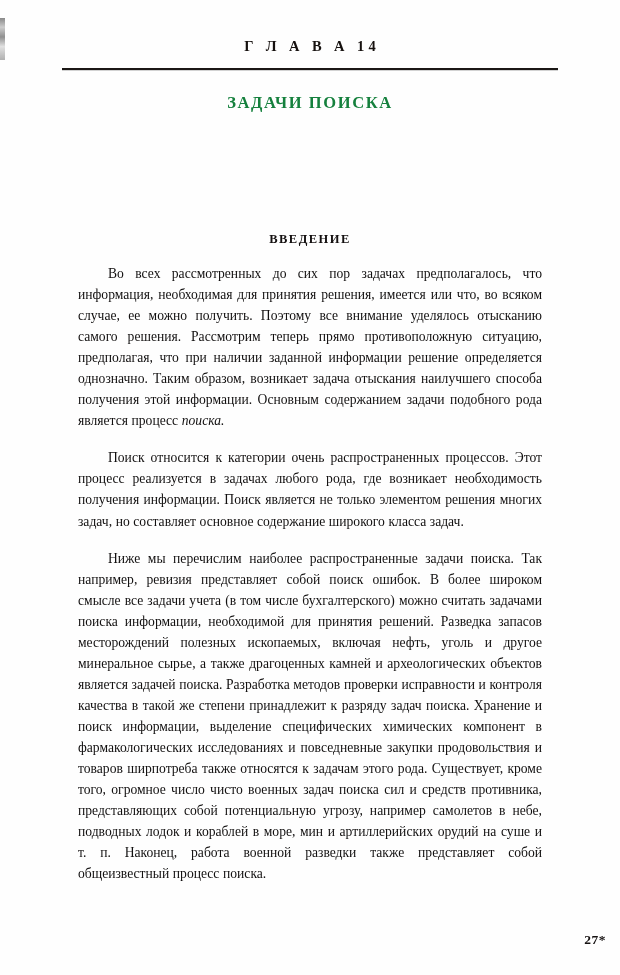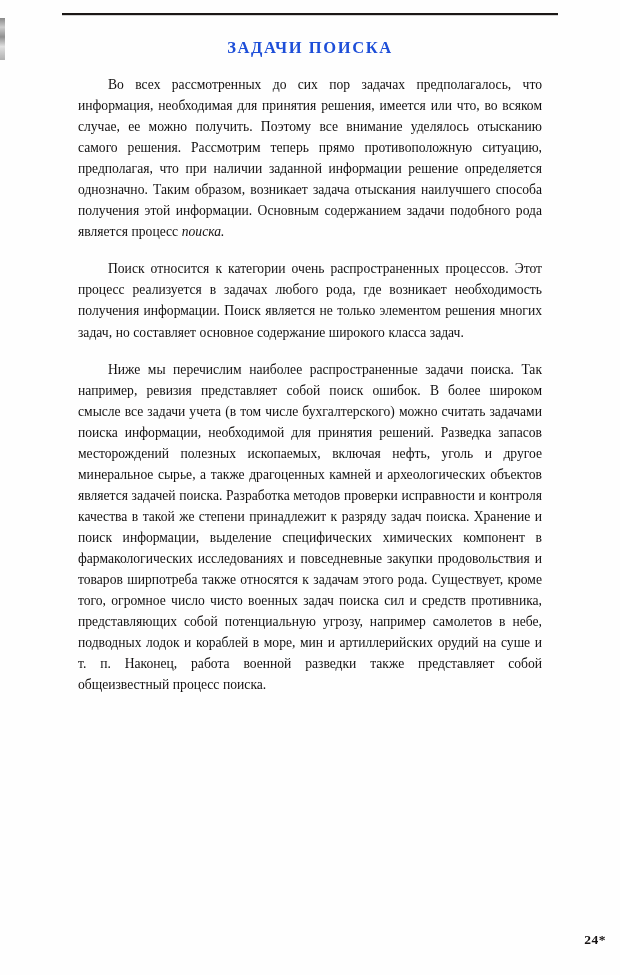--- a/index.html
+++ b/index.html
@@ -64,21 +64,21 @@
     width: 100%;
     box-shadow: 0 0.5px 0 rgba(0,0,0,0.35);
   }
 
   .chapter-title {
     margin-top: 23px;
     text-align: center;
     font-size: 16.5px;
     font-weight: 700;
     letter-spacing: 1.6px;
-    color: #1d4ed8;
+    color: #15803d;
   }
 
   
   .section-title {
     margin-top: 119px;
     text-align: center;
     font-size: 12.5px;
     font-weight: 700;
     letter-spacing: 1.5px;
     color: #141010;
@@ -118,33 +118,35 @@
 </style>
 </head>
 <body>
 
 <div class="page">
 
   <div class="scan-edge-artifact"></div>
 
   <div class="content">
 
+    <div class="chapter-label">Г Л А В А   14</div>
 
     <div class="rule"></div>
 
     <h1 class="chapter-title">ЗАДАЧИ ПОИСКА</h1>
 
+    <h2 class="section-title">ВВЕДЕНИЕ</h2>
 
     <div class="body-copy">
 
       <p class="para"><span>Во всех рассмотренных до сих пор задачах предполагалось, что информация, необходимая для принятия решения, имеется или что, во всяком случае, ее можно получить. Поэтому все внимание уделялось отысканию самого решения. Рассмотрим теперь прямо противоположную ситуацию, предполагая, что при наличии заданной информации решение определяется однозначно. Таким образом, возникает задача отыскания наилучшего способа получения этой информации. Основным содержанием задачи подобного рода является процесс </span><em>поиска.</em></p>
 
       <p class="para">Поиск относится к категории очень распространенных процессов. Этот процесс реализуется в задачах любого рода, где возникает необходимость получения информации. Поиск является не только элементом решения многих задач, но составляет основное содержание широкого класса задач.</p>
 
       <p class="para">Ниже мы перечислим наиболее распространенные задачи поиска. Так например, ревизия представляет собой поиск ошибок. В более широком смысле все задачи учета (в том числе бухгалтерского) можно считать задачами поиска информации, необходимой для принятия решений. Разведка запасов месторождений полезных ископаемых, включая нефть, уголь и другое минеральное сырье, а также драгоценных камней и археологических объектов является задачей поиска. Разработка методов проверки исправности и контроля качества в такой же степени принадлежит к разряду задач поиска. Хранение и поиск информации, выделение специфических химических компонент в фармакологических исследованиях и повседневные закупки продовольствия и товаров ширпотреба также относятся к задачам этого рода. Существует, кроме того, огромное число чисто военных задач поиска сил и средств противника, представляющих собой потенциальную угрозу, например самолетов в небе, подводных лодок и кораблей в море, мин и артиллерийских орудий на суше и т. п. Наконец, работа военной разведки также представляет собой общеизвестный процесс поиска.</p>
 
 
     </div>
   </div>
 
-  <div class="page-signature">24*</div>
+  <div class="page-signature">27*</div>
 
 </div>
 
 </body></html>

